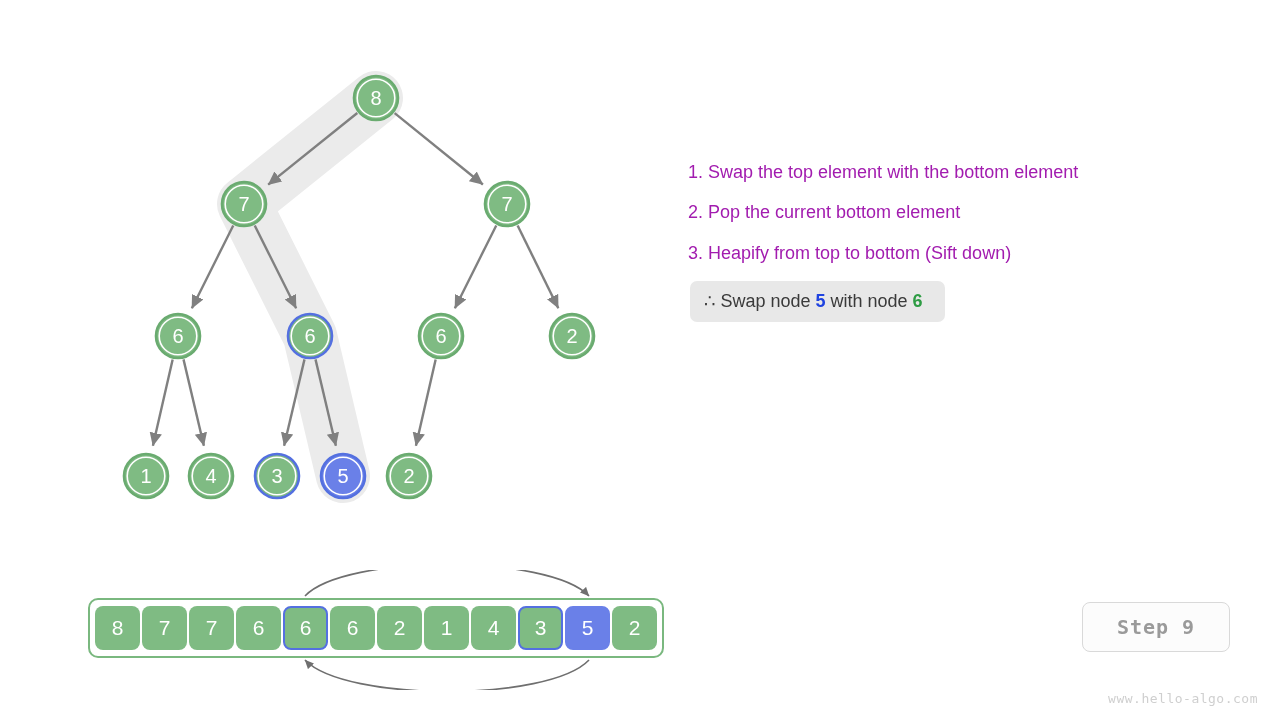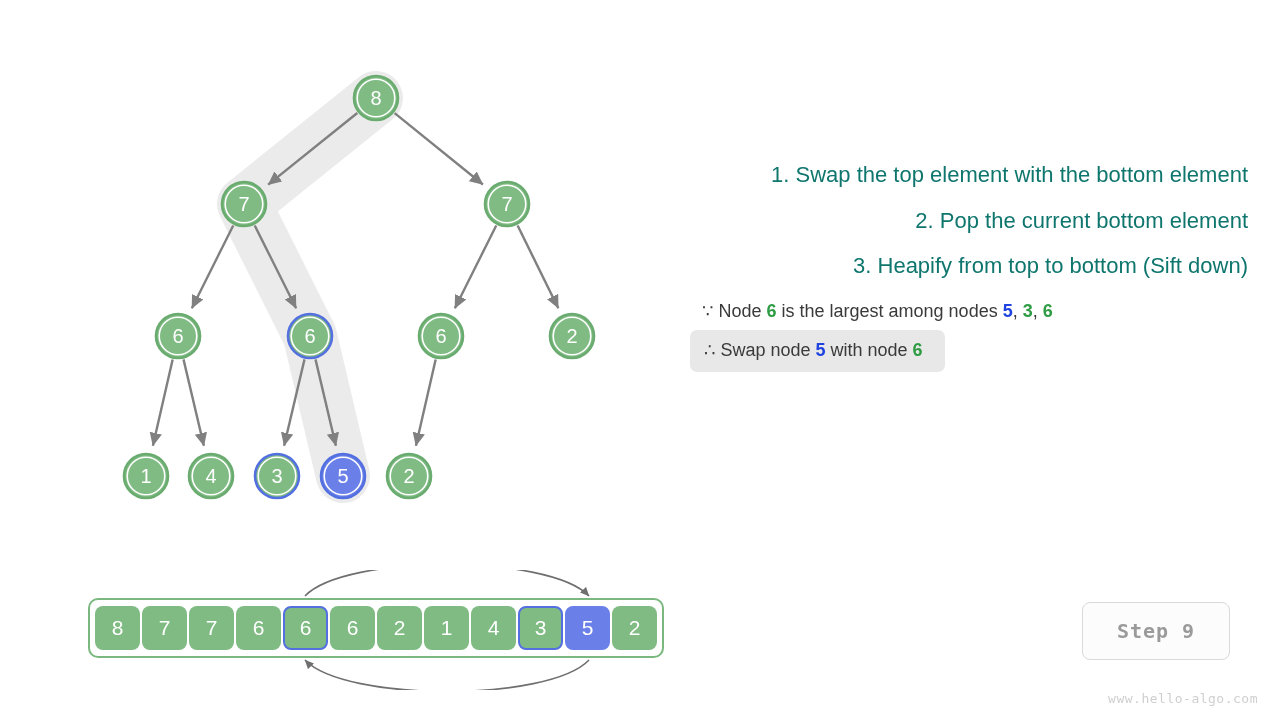--- a/index.html
+++ b/index.html
@@ -78,25 +78,24 @@
     width: 560px;
   }
   #panel-title {
     font-size: 21px;
     font-weight: bold;
     color: #262626;
     margin: 0 0 14px 0;
     letter-spacing: -0.2px;
   }
   .step-line {
-    font-size: 22px;
-    color: #0f766e;
+    font-size: 18px;
+    color: #a21caf;
     margin: 0 0 16px 0;
     line-height: 1.35;
-    text-align: right;
   }
   .reason-line {
     font-size: 18px;
     color: #3a3a3a;
     margin: 18px 0 6px 14px;
     line-height: 1.4;
   }
   .conclusion-line {
     display: inline-block;
     font-size: 18px;
@@ -110,21 +109,21 @@
   }
   .num-green { color: #2e9c44; font-weight: bold; }
   .num-blue  { color: #1f43e0; font-weight: bold; }
 
   
   #step-badge {
     position: absolute;
     left: 1082px;
     top: 602px;
     width: 148px;
-    height: 58px;
+    height: 50px;
     box-sizing: border-box;
     border: 1px solid #d9d9d9;
     border-radius: 8px;
     background: #fcfcfc;
     display: flex;
     align-items: center;
     justify-content: center;
     font-family: "DejaVu Sans Mono", monospace;
     font-size: 20px;
     font-weight: bold;
@@ -286,23 +285,20 @@
       </div>
     </div>
 </div>
 
 <div id="text-panel">
 
   <p class="step-line">1. Swap the top element with the bottom element</p>
   <p class="step-line">2. Pop the current bottom element</p>
   <p class="step-line">3. Heapify from top to bottom (Sift down)</p>
 
-  <p class="reason-line">
-    <span>∵</span><span> Node </span><span class="num-green">6</span><span> is the largest among nodes </span><span id="reason-candidates"><span class="num-blue">5</span><span>, </span><span class="num-green">3</span><span>, </span><span class="num-green">6</span></span>
-  </p>
 
   <div>
     <span class="conclusion-line"><span>∴</span><span> Swap node </span><span class="num-blue">5</span><span> with node </span><span class="num-green">6</span></span>
   </div>
 </div>
 
 <div id="step-badge">Step  9</div>
 <div id="watermark">www.hello-algo.com</div>
 
 </body></html>

